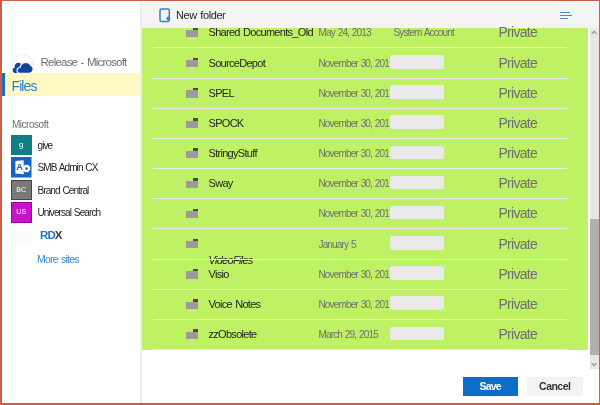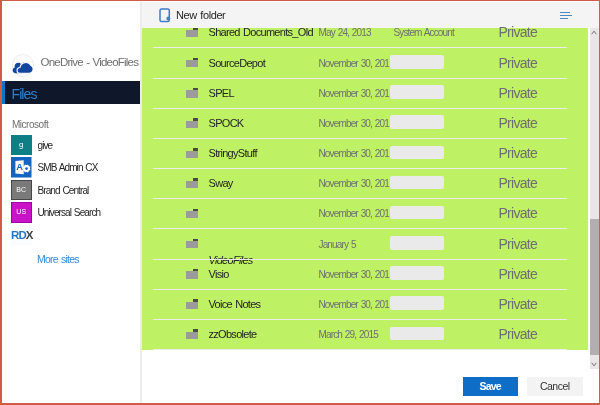--- a/index.html
+++ b/index.html
@@ -5,21 +5,21 @@
 * { margin:0; padding:0; box-sizing:border-box; }
 html,body { width:600px; height:405px; overflow:hidden; }
 body { position:relative; font-family:"Liberation Sans",sans-serif; background:#fff; }
 .slabel,.fname,.fdate,.fmod,.fpriv,#odtext,#nfText,#msLabel,#moreSites,#filesText { word-spacing:0.9px; }
 .abs { position:absolute; }
 #frame { position:absolute; left:0; top:0; width:600px; height:405px; border-style:solid; border-color:#cf5c44; border-width:1.5px 1.5px 2px 2px; z-index:50; pointer-events:none; }
 
 #vdivider { position:absolute; left:140px; top:2px; width:1.5px; height:401px; background:#ececec; }
 #logoCircle { position:absolute; left:11.5px; top:54px; width:22.5px; height:22.5px; border-radius:50%; border:1px solid #ededed; background:#fff; }
 #odtext { position:absolute; left:40.5px; top:55px; font-size:11.5px; letter-spacing:-0.78px; color:#6f6f6f; line-height:14px; }
-#filesRow { position:absolute; left:1.5px; top:81px; width:138.5px; height:23px; background:#0f172a; }
+#filesRow { position:absolute; left:1.5px; top:73px; width:138.5px; height:23px; background:#fef9c3; }
 #filesBar { position:absolute; left:0px; top:0px; width:3px; height:23px; background:#1173c5; }
 #filesText { position:absolute; left:10px; top:4.5px; font-size:14px; letter-spacing:-0.9px; color:#2e81ca; line-height:16px; }
 #msLabel { position:absolute; left:12px; top:117.5px; font-size:10px; letter-spacing:-0.48px; color:#6f6f6f; line-height:14px; }
 .site { position:absolute; left:11px; width:129px; height:20.5px; }
 .sicon { position:absolute; left:0; top:0; width:20.5px; height:20.5px; }
 .sltr { position:absolute; left:0; top:0; width:20.5px; height:20.5px; color:#fff; text-align:center; line-height:20.5px; }
 .slabel { position:absolute; left:26.5px; top:4px; font-size:10px; letter-spacing:-0.9px; color:#262626; white-space:nowrap; line-height:13px; }
 #moreSites { position:absolute; left:12px; top:252.5px; font-size:10.5px; letter-spacing:-0.75px; color:#3489d6; line-height:13px;margin-left:25px; }
 
 #topbar { position:absolute; left:141.5px; top:1.5px; width:457.2px; height:26px; background:#f4f4f4; }
@@ -35,32 +35,32 @@
 .fdate { position:absolute; left:177px; font-size:10px; letter-spacing:-0.85px; color:#6f6f6f; white-space:nowrap; line-height:13px; }
 .fmod  { position:absolute; left:252px; font-size:10px; letter-spacing:-0.88px; color:#6f6f6f; white-space:nowrap; line-height:13px; }
 .fblur { position:absolute; left:248px; width:54.5px; height:13.5px; background:#eaeaea; border-radius:2px; filter:blur(0.6px); }
 .fpriv { position:absolute; left:357px; font-size:14px; letter-spacing:-0.73px; color:#6f6f6f; line-height:13px; }
 .sep { position:absolute; left:11.5px; width:414px; height:1px; background:#ebebeb; }
 
 #sbtrack { position:absolute; left:590px; top:28px; width:8.8px; height:340.5px; background:#e7e7e7; }
 #sbthumb { position:absolute; left:590px; top:218.5px; width:8.8px; height:136.5px; background:#b0b0b0; }
 
 #btnSave { position:absolute; left:462.5px; top:376.5px; width:55.5px; height:19.8px; background:#0e6ec7; color:#fff; font-size:10.5px; font-weight:bold; letter-spacing:-0.8px; text-align:center; line-height:19.8px; }
-#btnCancel { position:absolute; left:526.5px; top:376.5px; width:56.5px; height:19.8px; background:#f3f3f3; color:#333; font-size:10.5px; font-weight:normal; letter-spacing:-0.53px; text-align:center; line-height:19.8px; }
+#btnCancel { position:absolute; left:526.5px; top:376.5px; width:56.5px; height:19.8px; background:#f3f3f3; color:#333; font-size:10.5px; font-weight:bold; letter-spacing:-0.53px; text-align:center; line-height:19.8px; }
 </style>
 </head>
 <body>
 <div id="frame"></div>
 <div id="vdivider"></div>
 <div id="logoCircle"></div>
 <svg class="abs" style="left:12px; top:57.5px;" width="22" height="16" viewBox="0 0 22 16">
   <path d="M3.6 15.3 C1.9 15.3 0.6 13.9 0.6 12.3 C0.6 10.9 1.5 9.8 2.8 9.4 C2.7 9.1 2.6 8.7 2.6 8.3 C2.6 6.3 4.2 4.7 6.2 4.7 C7.3 4.7 8.3 5.2 9 6 C9.9 5 11.2 4.4 12.6 4.4 L13 9 L11.5 15.3 Z" fill="#12459e"></path>
   <path d="M7.8 15.2 A2.75 2.75 0 0 1 8.0 9.5 A5.9 5.9 0 0 1 19.0 7.6 A4.05 4.05 0 0 1 17.3 15.2 Z" fill="#12459e" stroke="#fff" stroke-width="1.1"></path>
 </svg>
-<div id="odtext">OneDrive - VideoFiles</div>
+<div id="odtext">Release - Microsoft</div>
 <div id="filesRow">
     <div id="filesBar"></div>
     <div id="filesText">Files</div>
   </div>
 <div id="msLabel">Microsoft</div>
 
 <div class="site" style="top:134.5px;">
   <div class="sicon" style="background:#0e7f84;"></div>
   <div class="sltr" style="font-size:8px;">g</div>
   <div class="slabel">give</div>
@@ -81,21 +81,21 @@
   <div class="sltr" style="font-size:7px;letter-spacing:0.2px;">BC</div>
   <div class="slabel">Brand Central</div>
 </div>
 <div class="site" style="top:202px;">
   <div class="sicon" style="background:#c913c9; border:1px solid #a300a3;"></div>
   <div class="sltr" style="font-size:7px;letter-spacing:0.2px;">US</div>
   <div class="slabel">Universal Search</div>
 </div>
 <div class="site" style="top:224.5px;">
   <div class="sicon" style="background:#fbfcfe;"></div>
-  <div style="position:absolute;left:0px;top:4px;width:21px;height:13px;font-size:11.5px;font-weight:bold;letter-spacing:-0.9px;white-space:nowrap;line-height:13px;"><span style="color:#2477c9;">RD</span><span style="color:#3f3f3f;">X</span></div>
+  <div style="position:absolute;left:0px;top:4px;width:21px;height:13px;font-size:11.5px;font-weight:bold;letter-spacing:-0.9px;white-space:nowrap;line-height:13px;"><span style="color:#2477c9;margin-left:29px;">RD</span><span style="color:#3f3f3f;">X</span></div>
 </div>
 <div id="moreSites">More sites</div>
 
 <div id="topbar"></div>
 <svg class="abs" style="left:159px; top:8px;" width="12" height="15" viewBox="0 0 12 15">
   <rect x="1" y="1" width="9.3" height="12.5" rx="1.6" fill="none" stroke="#3a7bc8" stroke-width="1.5"></rect>
   <circle cx="9.3" cy="10.5" r="1.9" fill="#487dc0"></circle>
 </svg>
 <div id="nfText">New folder</div>
 <div class="mline" style="top:11.8px; width:9.5px;"></div>

